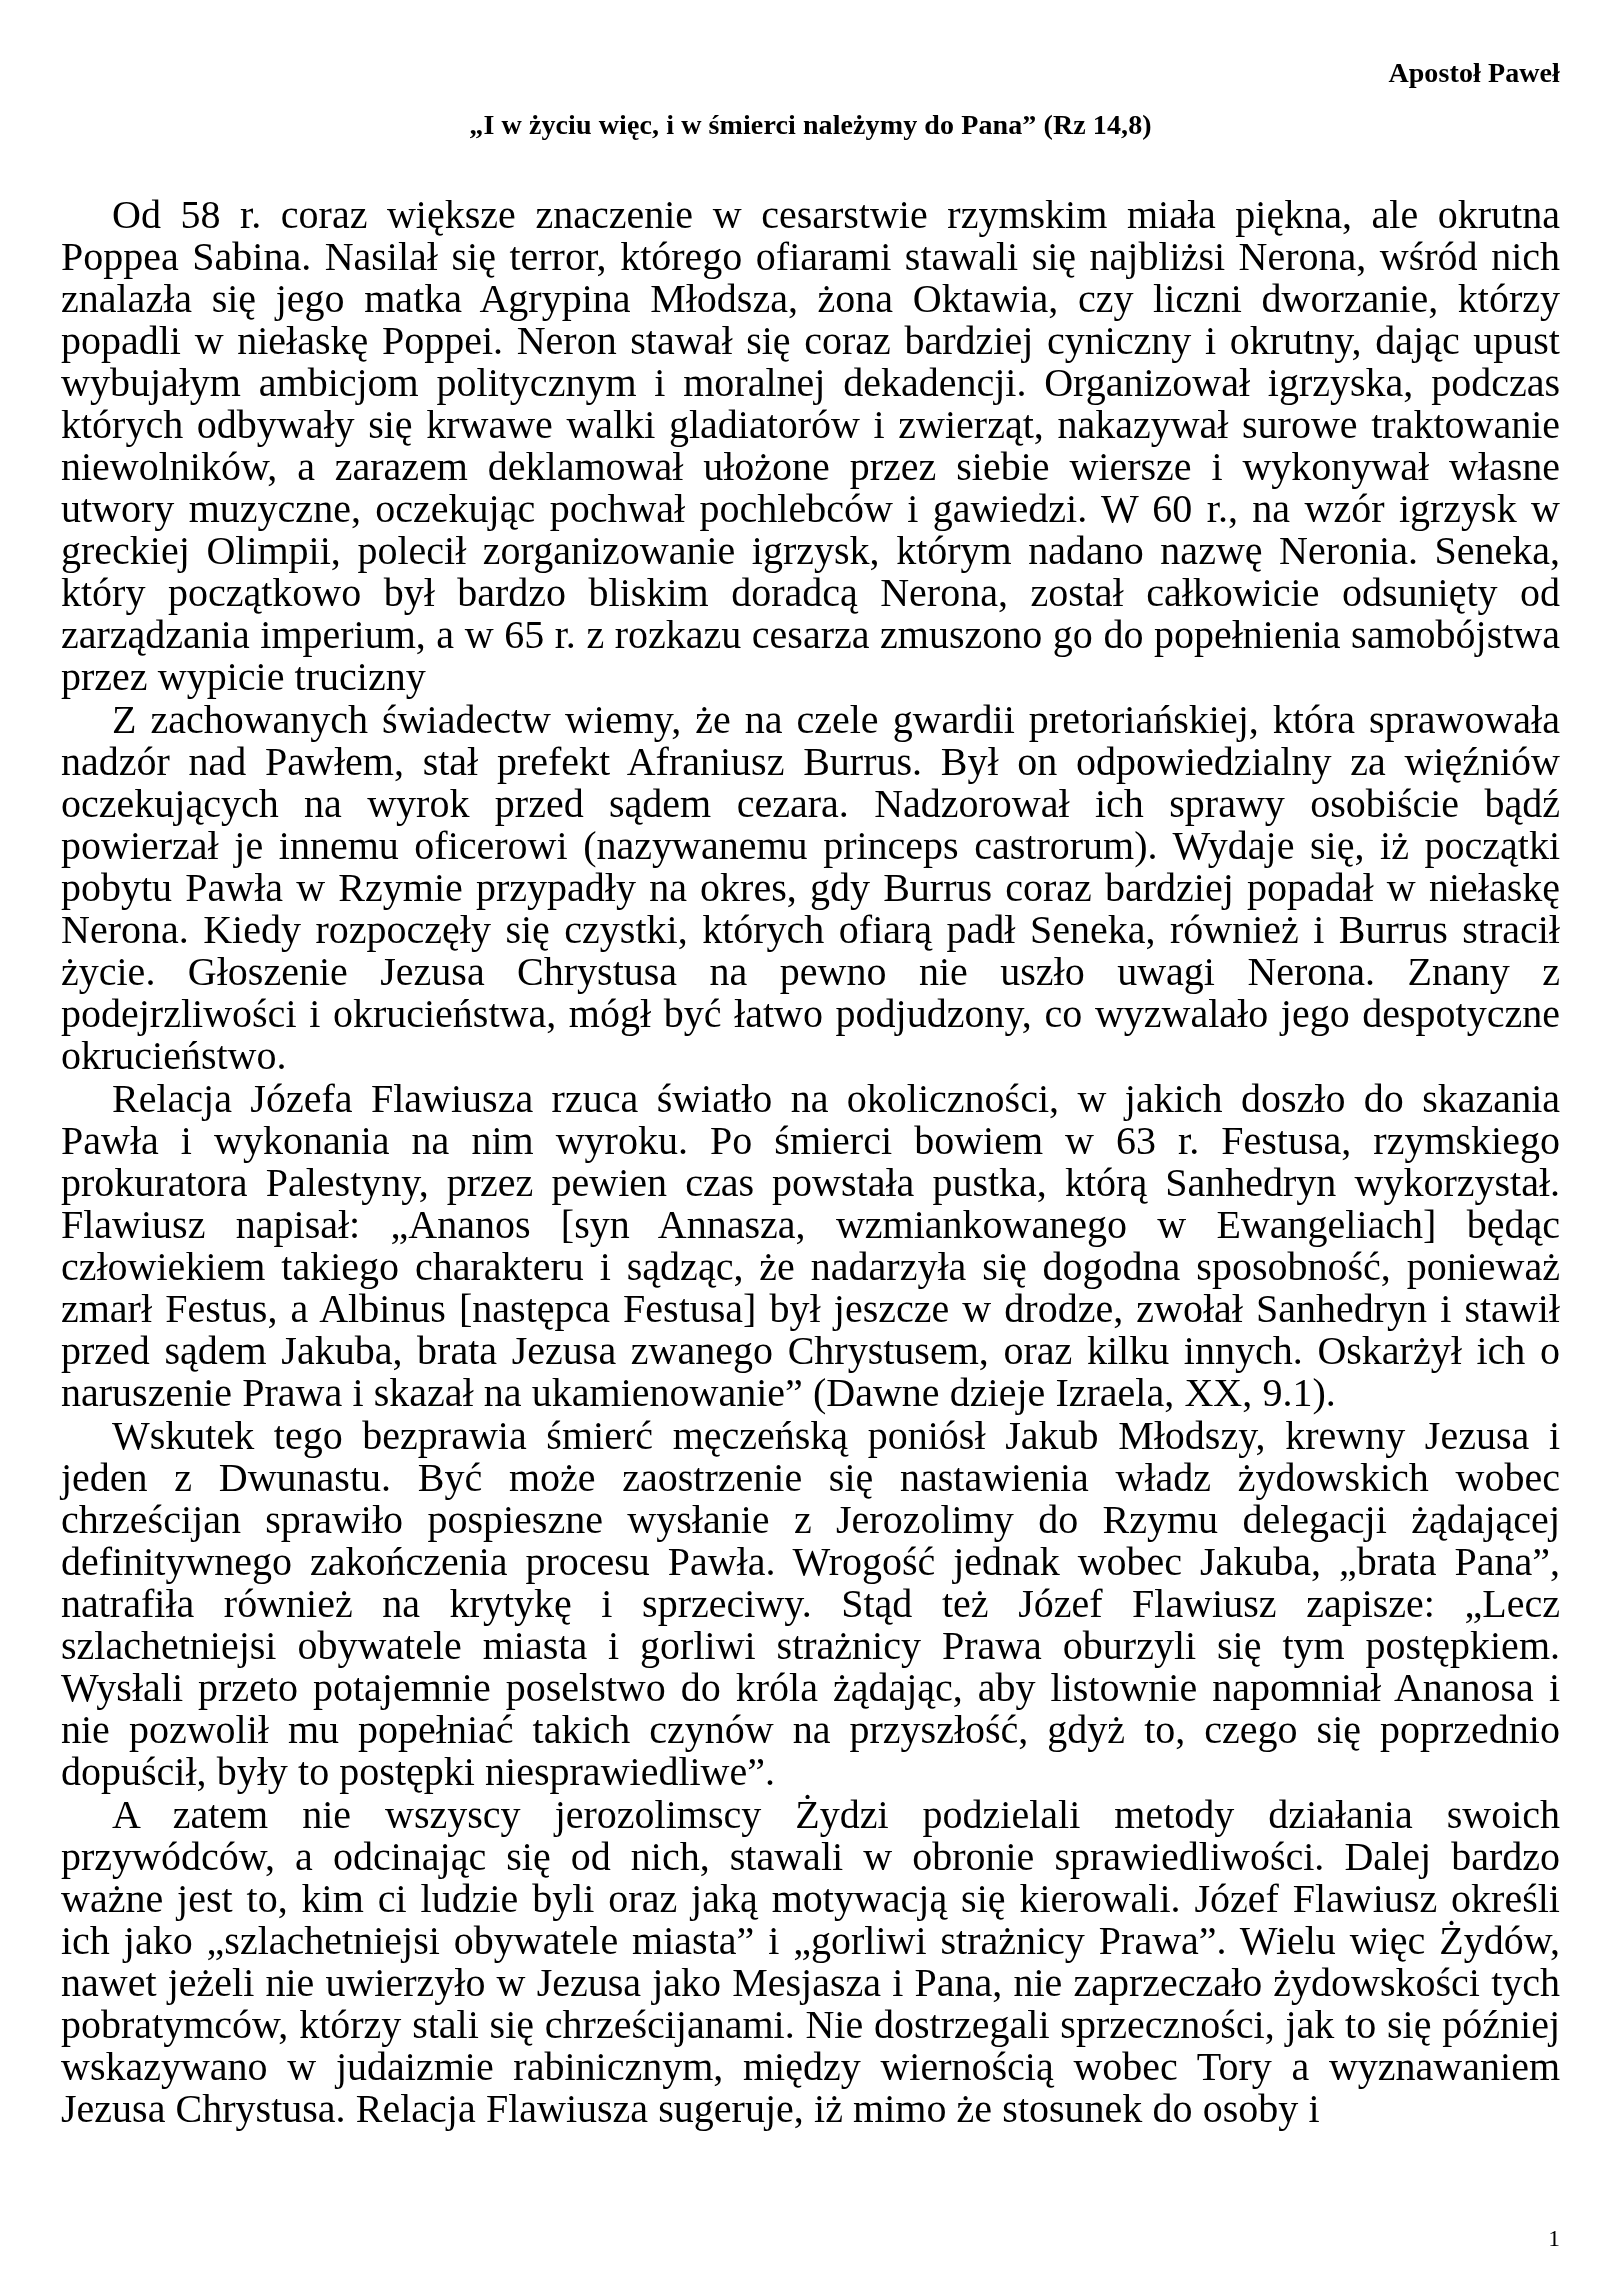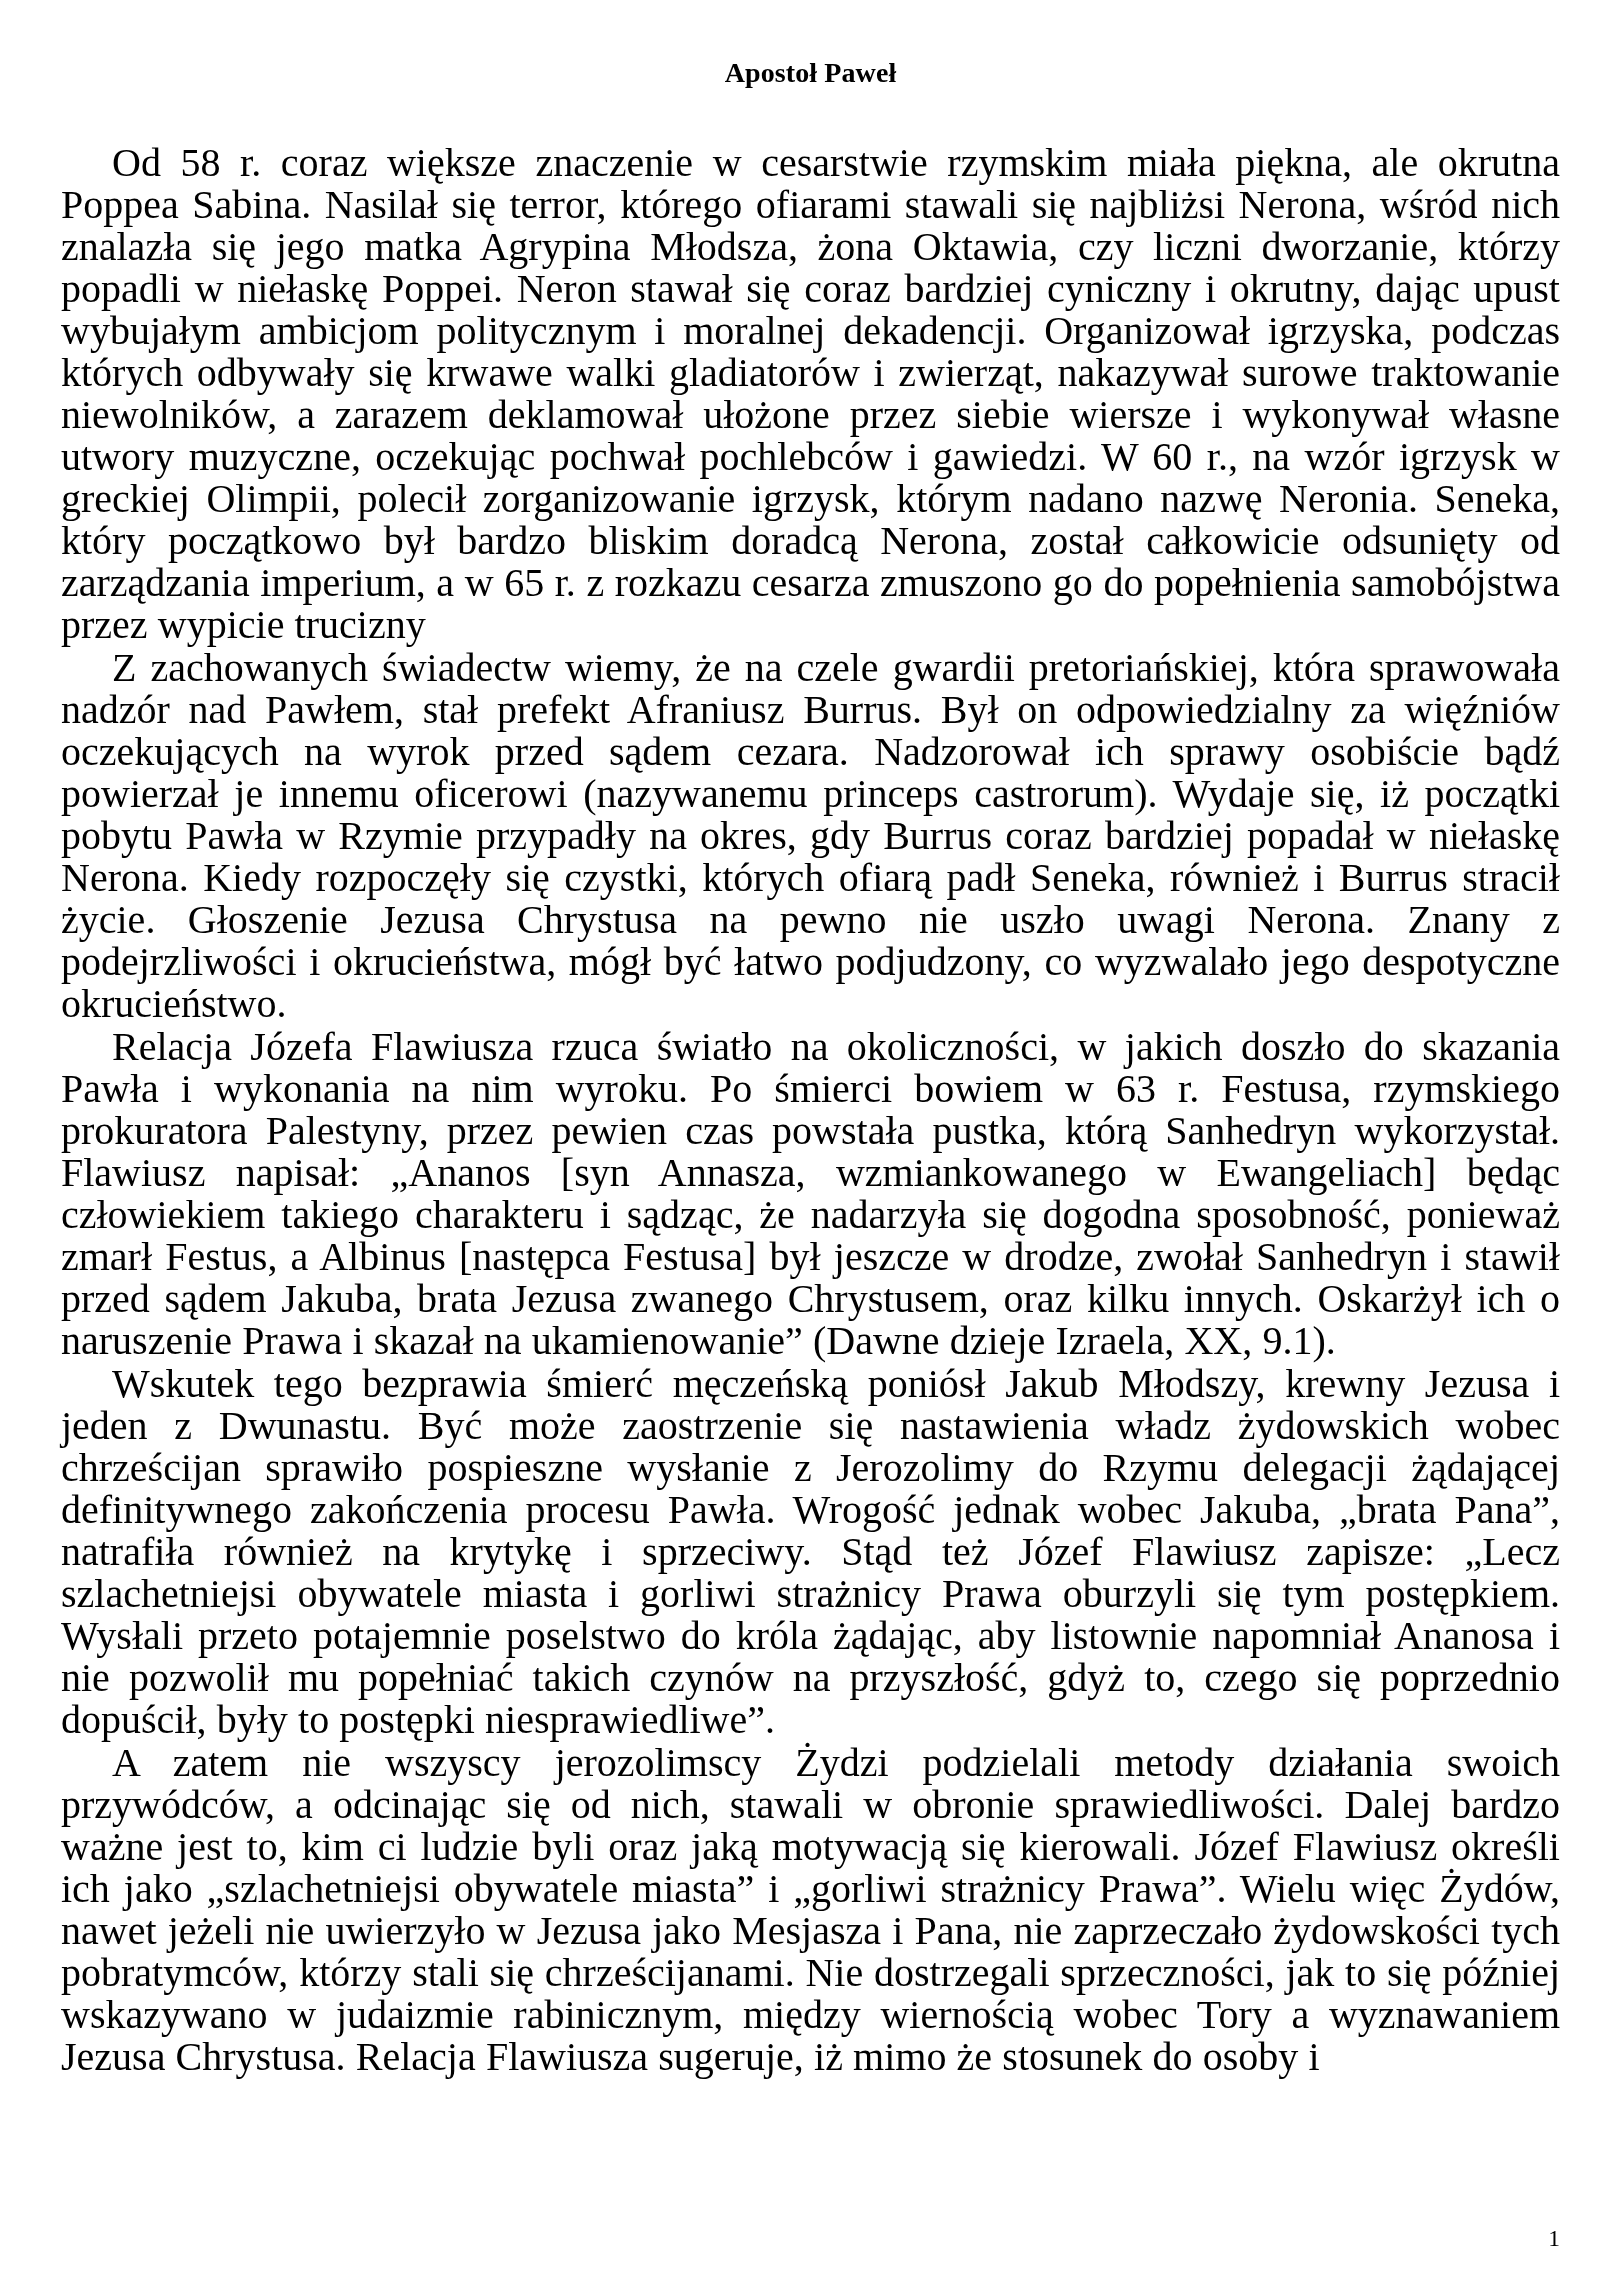--- a/index.html
+++ b/index.html
@@ -22,21 +22,21 @@
   .title-block {
     text-align: center;
     margin-top: 5.9px;
   }
   .title-line {
     font-weight: bold;
     font-size: 28px;
     line-height: 40px;
     letter-spacing: 0.1px;
   }
-  .title-line.t1 { margin-bottom: 11.8px; }
+  .title-line.t1 { margin-bottom: 11.8px; text-align: right; }
   .title-line.t2 { margin-bottom: 11.8px; }
   .title-line.t3 { margin-bottom: 0; }
 
   .body-block {
     margin-top: 49px;
   }
   p.para {
     margin: 0 0 1px 0;
     text-align: justify;
     text-justify: inter-word;
@@ -56,20 +56,21 @@
     text-align: right;
   }
 </style>
 </head>
 <body>
 
 <div class="page">
 
   <div class="title-block">
     <div class="title-line t1">Apostoł Paweł</div>
+    <div class="title-line t3">„I w życiu więc, i w śmierci należymy do Pana” (Rz 14,8)</div>
   </div>
 
   <div class="body-block">
     <p class="para">Od 58 r. coraz większe znaczenie w cesarstwie rzymskim miała piękna, ale okrutna Poppea Sabina. Nasilał się terror, którego ofiarami stawali się najbliżsi Nerona, wśród nich znalazła się jego matka Agrypina Młodsza, żona Oktawia, czy liczni dworzanie, którzy popadli w niełaskę Poppei. Neron stawał się coraz bardziej cyniczny i okrutny, dając upust wybujałym ambicjom politycznym i moralnej dekadencji. Organizował igrzyska, podczas których odbywały się krwawe walki gladiatorów i zwierząt, nakazywał surowe traktowanie niewolników, a zarazem deklamował ułożone przez siebie wiersze i wykonywał własne utwory muzyczne, oczekując pochwał pochlebców i gawiedzi. W 60 r., na wzór igrzysk w greckiej Olimpii, polecił zorganizowanie igrzysk, którym nadano nazwę Neronia. Seneka, który początkowo był bardzo bliskim doradcą Nerona, został całkowicie odsunięty od zarządzania imperium, a w 65 r. z rozkazu cesarza zmuszono go do popełnienia samobójstwa przez wypicie trucizny</p>
     <p class="para">Z zachowanych świadectw wiemy, że na czele gwardii pretoriańskiej, która sprawowała nadzór nad Pawłem, stał prefekt Afraniusz Burrus. Był on odpowiedzialny za więźniów oczekujących na wyrok przed sądem cezara. Nadzorował ich sprawy osobiście bądź powierzał je innemu oficerowi (nazywanemu princeps castrorum). Wydaje się, iż początki pobytu Pawła w Rzymie przypadły na okres, gdy Burrus coraz bardziej popadał w niełaskę Nerona. Kiedy rozpoczęły się czystki, których ofiarą padł Seneka, również i Burrus stracił życie. Głoszenie Jezusa Chrystusa na pewno nie uszło uwagi Nerona. Znany z podejrzliwości i okrucieństwa, mógł być łatwo podjudzony, co wyzwalało jego despotyczne okrucieństwo.</p>
     <p class="para">Relacja Józefa Flawiusza rzuca światło na okoliczności, w jakich doszło do skazania Pawła i wykonania na nim wyroku. Po śmierci bowiem w 63 r. Festusa, rzymskiego prokuratora Palestyny, przez pewien czas powstała pustka, którą Sanhedryn wykorzystał. Flawiusz napisał: „Ananos [syn Annasza, wzmiankowanego w Ewangeliach] będąc człowiekiem takiego charakteru i sądząc, że nadarzyła się dogodna sposobność, ponieważ zmarł Festus, a Albinus [następca Festusa] był jeszcze w drodze, zwołał Sanhedryn i stawił przed sądem Jakuba, brata Jezusa zwanego Chrystusem, oraz kilku innych. Oskarżył ich o naruszenie Prawa i skazał na ukamienowanie” (Dawne dzieje Izraela, XX, 9.1).</p>
     <p class="para">Wskutek tego bezprawia śmierć męczeńską poniósł Jakub Młodszy, krewny Jezusa i jeden z Dwunastu. Być może zaostrzenie się nastawienia władz żydowskich wobec chrześcijan sprawiło pospieszne wysłanie z Jerozolimy do Rzymu delegacji żądającej definitywnego zakończenia procesu Pawła. Wrogość jednak wobec Jakuba, „brata Pana”, natrafiła również na krytykę i sprzeciwy. Stąd też Józef Flawiusz zapisze: „Lecz szlachetniejsi obywatele miasta i gorliwi strażnicy Prawa oburzyli się tym postępkiem. Wysłali przeto potajemnie poselstwo do króla żądając, aby listownie napomniał Ananosa i nie pozwolił mu popełniać takich czynów na przyszłość, gdyż to, czego się poprzednio dopuścił, były to postępki niesprawiedliwe”.</p>
     <p class="para">A zatem nie wszyscy jerozolimscy Żydzi podzielali metody działania swoich przywódców, a odcinając się od nich, stawali w obronie sprawiedliwości. Dalej bardzo ważne jest to, kim ci ludzie byli oraz jaką motywacją się kierowali. Józef Flawiusz określi ich jako „szlachetniejsi obywatele miasta” i „gorliwi strażnicy Prawa”. Wielu więc Żydów, nawet jeżeli nie uwierzyło w Jezusa jako Mesjasza i Pana, nie zaprzeczało żydowskości tych pobratymców, którzy stali się chrześcijanami. Nie dostrzegali sprzeczności, jak to się później wskazywano w judaizmie rabinicznym, między wiernością wobec Tory a wyznawaniem Jezusa Chrystusa. Relacja Flawiusza sugeruje, iż mimo że stosunek do osoby i</p>
   </div>
 

